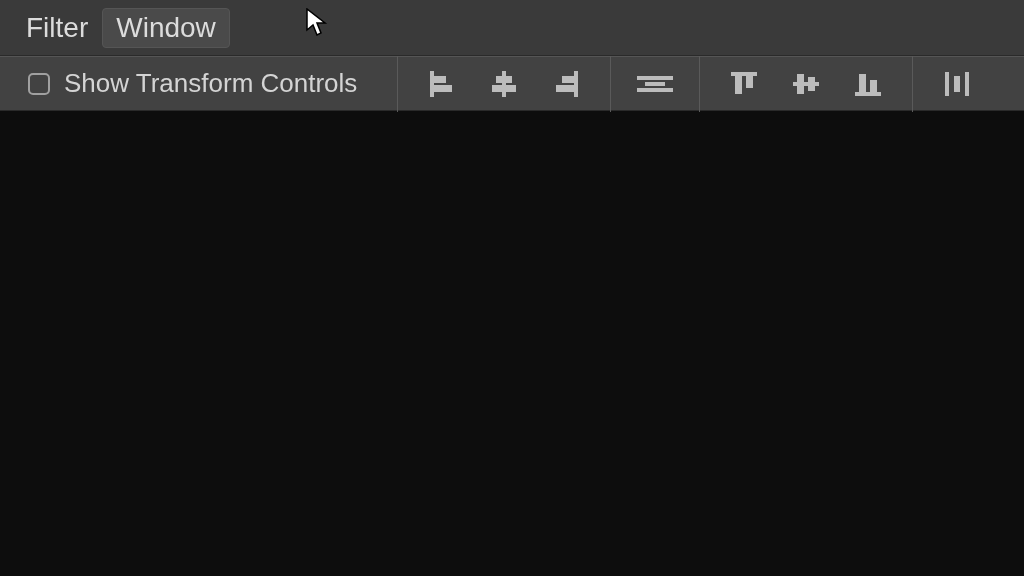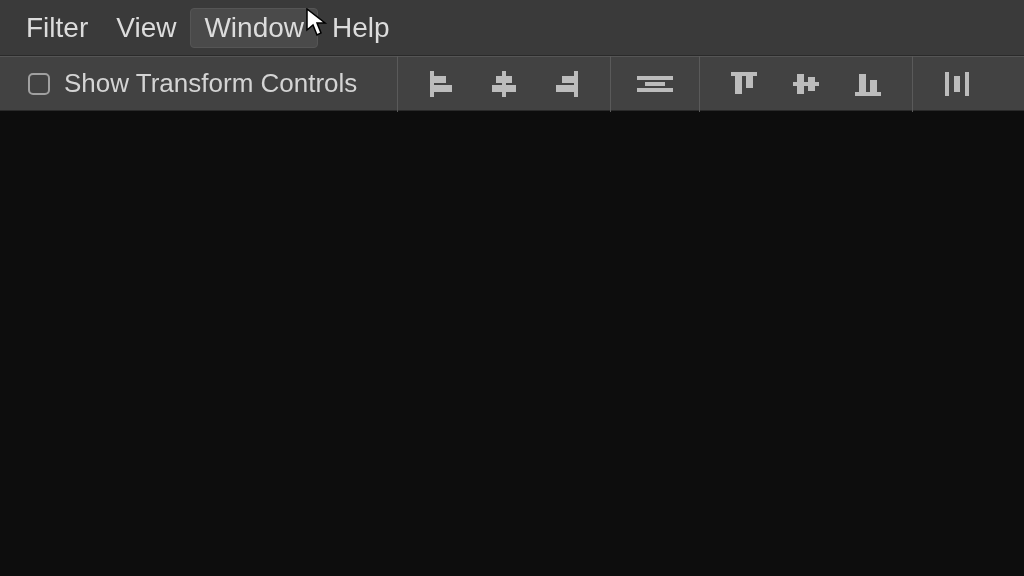--- a/index.html
+++ b/index.html
@@ -95,23 +95,21 @@
     height: 30px;
     pointer-events: none;
     z-index: 10;
   }
 </style>
 </head>
 <body>
 
 <div class="menubar">
   <div class="menu-item">Filter</div>
-  <div class="menu-item">View</div>
   <div class="menu-item hovered">Window</div>
-  <div class="menu-item">Help</div>
 </div>
 
 <div class="optionsbar">
   <div class="checkbox-wrap">
     <div class="checkbox"></div>
     <span class="checkbox-label">Show Transform Controls</span>
   </div>
 
   <div class="sep"></div>
 

